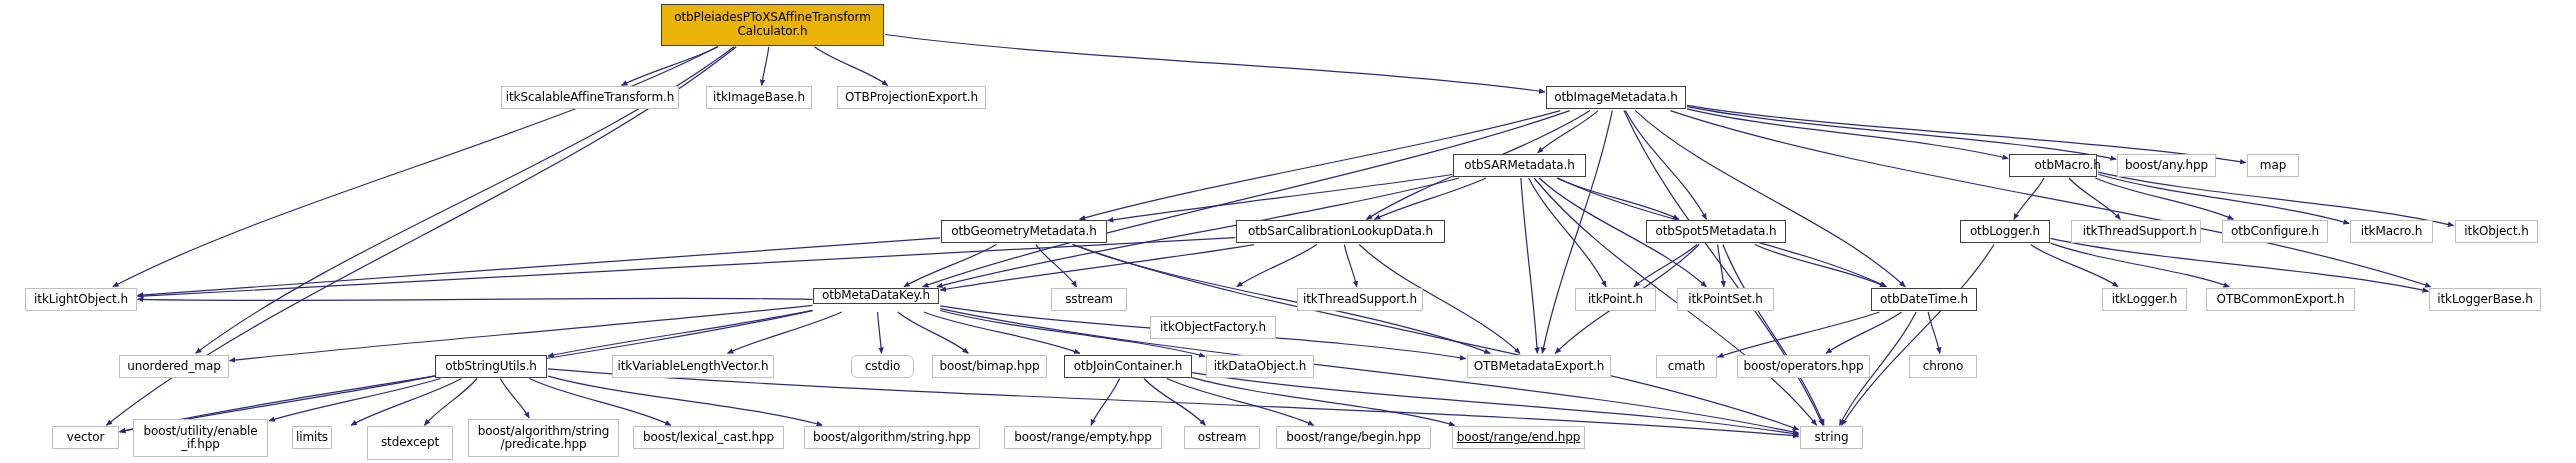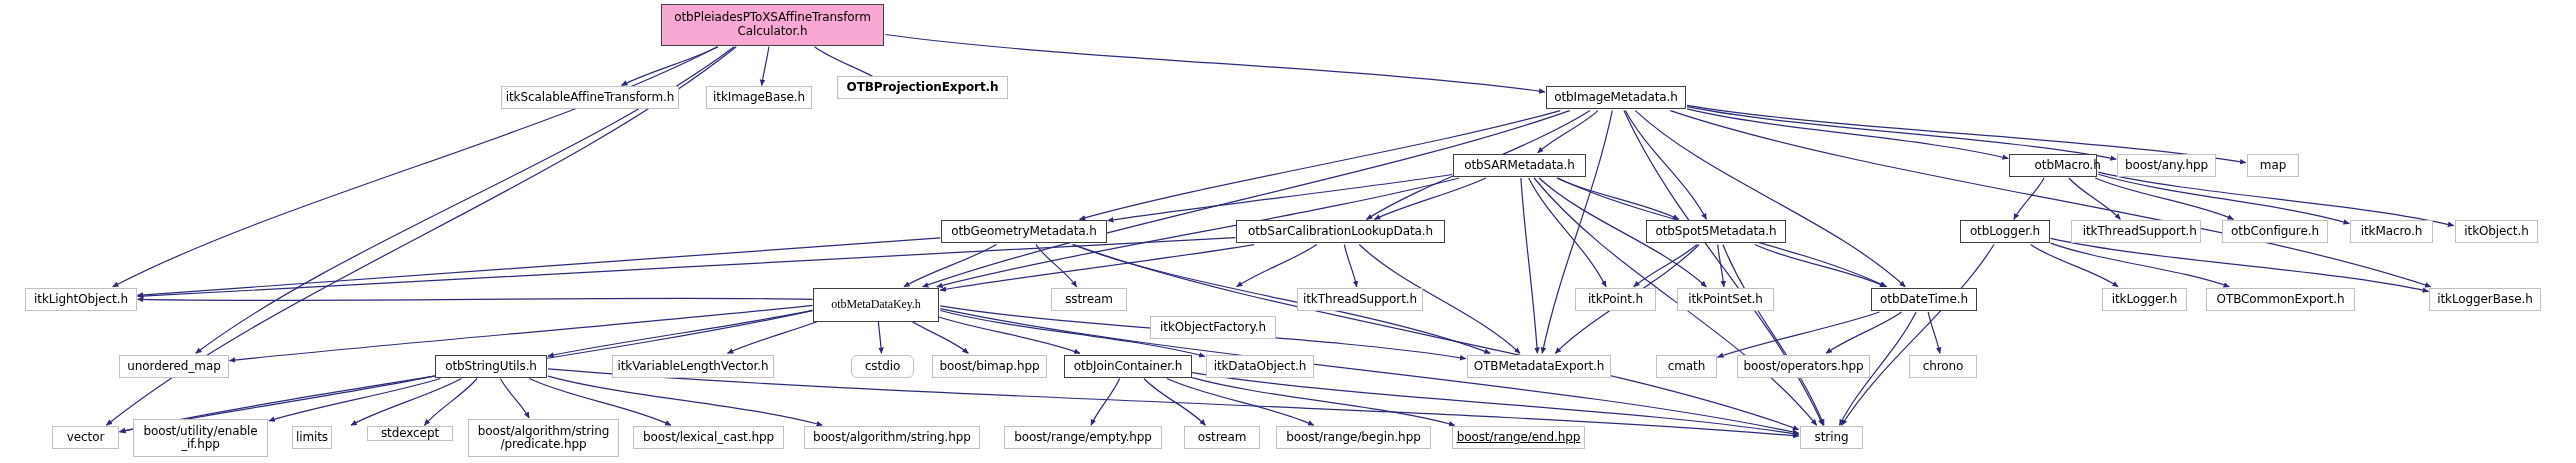--- a/index.html
+++ b/index.html
@@ -33,21 +33,21 @@
     line-height:1.12;
     letter-spacing:-0.1px;
     white-space:pre-line;
     padding:0 3.6px;
     z-index:3;
   }
   .node.bold{
     border:1.4px solid #404040;
   }
   .node.root{
-    background:#f9a8d4;
+    background:#eab308;
     border:1.4px solid #404040;
   }
 </style>
 </head>
 <body>
 
 <div id="graph">
   <svg id="edges" viewBox="0 0 2863 515" preserveAspectRatio="none">
       <defs>
         <marker id="arrow" viewBox="0 0 10 10" refX="9.2" refY="5" markerWidth="5.2" markerHeight="5.2" orient="auto" markerUnits="strokeWidth">
@@ -133,36 +133,36 @@
       <path d="M 1271.375,421 C 1290.14375,441.0733 1320.85625,452.9267 1339.625,473" fill="none" stroke="#2a2a7a" stroke-width="1.35" marker-end="url(#arrow)"></path>
       <path d="M 1296.925,421 C 1341.79125,441.87046 1415.20875,452.12954 1460.075,473" fill="none" stroke="#2a2a7a" stroke-width="1.35" marker-end="url(#arrow)"></path>
       <path d="M 1325,420.0612244897959 C 1405.251875,442.3645953061224 1536.573125,450.6966291836735 1616.825,473" fill="none" stroke="#2a2a7a" stroke-width="1.35" marker-end="url(#arrow)"></path>
       <path d="M 1325,414.36572890025576 C 1510.35,444.3025063938619 1813.65,453.380358056266 1999,483.31713554987215" fill="none" stroke="#2a2a7a" stroke-width="1.35" marker-end="url(#arrow)"></path>
     </svg>
   <div id="nodes">
       <div class="node root" style="left: 661px; top: 3.6px; width: 223px; height: 42px;">otbPleiadesPToXSAffineTransform
 Calculator.h</div>
       <div class="node" style="left: 501px; top: 86px; width: 178px; height: 23.4px;">itkScalableAffineTransform.h</div>
       <div class="node" style="left: 706px; top: 86px; width: 106px; height: 23.4px;">itkImageBase.h</div>
-      <div class="node" style="left: 837px; top: 76px; width: 171px; height: 23.4px; font-weight: bold;">OTBProjectionExport.h</div>
+      <div class="node" style="left: 837px; top: 86px; width: 149px; height: 23.4px;">OTBProjectionExport.h</div>
       <div class="node bold" style="left: 1546px; top: 86px; width: 140px; height: 23.4px;">otbImageMetadata.h</div>
       <div class="node bold" style="left: 1453px; top: 154px; width: 133px; height: 23.4px;">otbSARMetadata.h</div>
       <div class="node bold" style="left: 2009px; top: 154px; width: 88px; height: 23.4px; padding-left: 33px;">otbMacro.h</div>
       <div class="node" style="left: 2117px; top: 154px; width: 99px; height: 23.4px;">boost/any.hpp</div>
       <div class="node" style="left: 2247px; top: 154px; width: 52px; height: 23.4px;">map</div>
       <div class="node bold" style="left: 941px; top: 220px; width: 166px; height: 23.4px;">otbGeometryMetadata.h</div>
       <div class="node bold" style="left: 1236px; top: 220px; width: 209px; height: 23.4px;">otbSarCalibrationLookupData.h</div>
       <div class="node bold" style="left: 1646px; top: 220px; width: 140px; height: 23.4px;">otbSpot5Metadata.h</div>
       <div class="node bold" style="left: 1960px; top: 220px; width: 90px; height: 23.4px;">otbLogger.h</div>
       <div class="node" style="left: 2071px; top: 220px; width: 130px; height: 23.4px; padding-left: 11px;">itkThreadSupport.h</div>
       <div class="node" style="left: 2222px; top: 220px; width: 106px; height: 23.4px;">otbConfigure.h</div>
       <div class="node" style="left: 2350px; top: 220px; width: 83px; height: 23.4px;">itkMacro.h</div>
       <div class="node" style="left: 2455px; top: 220px; width: 83px; height: 23.4px;">itkObject.h</div>
       <div class="node" style="left: 25px; top: 288px; width: 112px; height: 23.4px;">itkLightObject.h</div>
-      <div class="node bold" style="left: 813px; top: 288px; width: 126px; height: 34px; font-family: Liberation Serif, serif;">otbMetaDataKey.h</div>
+      <div class="node bold" style="left: 813px; top: 288px; width: 126px; height: 16px;">otbMetaDataKey.h</div>
       <div class="node" style="left: 1051px; top: 288px; width: 76px; height: 23.4px;">sstream</div>
       <div class="node" style="left: 1150px; top: 288px; width: 126px; height: 23.4px; margin-top: 28px;">itkObjectFactory.h</div>
       <div class="node" style="left: 1297px; top: 288px; width: 126px; height: 23.4px;">itkThreadSupport.h</div>
       <div class="node" style="left: 1575px; top: 288px; width: 81px; height: 23.4px;">itkPoint.h</div>
       <div class="node" style="left: 1677px; top: 288px; width: 97px; height: 23.4px;">itkPointSet.h</div>
       <div class="node bold" style="left: 1871px; top: 288px; width: 106px; height: 23.4px;">otbDateTime.h</div>
       <div class="node" style="left: 2102px; top: 288px; width: 85px; height: 23.4px;">itkLogger.h</div>
       <div class="node" style="left: 2206px; top: 288px; width: 149px; height: 23.4px;">OTBCommonExport.h</div>
       <div class="node" style="left: 2429px; top: 288px; width: 112px; height: 23.4px;">itkLoggerBase.h</div>
       <div class="node" style="left: 119px; top: 355px; width: 110px; height: 23.4px;">unordered_map</div>
@@ -173,21 +173,21 @@
       <div class="node bold" style="left: 1064px; top: 355px; width: 128px; height: 23.4px;">otbJoinContainer.h</div>
       <div class="node" style="left: 1206px; top: 355px; width: 108px; height: 23.4px;">itkDataObject.h</div>
       <div class="node" style="left: 1467px; top: 355px; width: 144px; height: 23.4px;">OTBMetadataExport.h</div>
       <div class="node" style="left: 1656px; top: 355px; width: 61px; height: 23.4px;">cmath</div>
       <div class="node" style="left: 1737px; top: 355px; width: 133px; height: 23.4px;">boost/operators.hpp</div>
       <div class="node" style="left: 1909px; top: 355px; width: 68px; height: 23.4px;">chrono</div>
       <div class="node" style="left: 52px; top: 426px; width: 67px; height: 23.4px;">vector</div>
       <div class="node" style="left: 133px; top: 419px; width: 135px; height: 38px;">boost/utility/enable
 _if.hpp</div>
       <div class="node" style="left: 292px; top: 426px; width: 40px; height: 23.4px;">limits</div>
-      <div class="node" style="left: 367px; top: 426px; width: 86px; height: 15px;">stdexcept</div>
+      <div class="node" style="left: 367px; top: 426px; width: 86px; height: 34px;">stdexcept</div>
       <div class="node" style="left: 468px; top: 419px; width: 151px; height: 38px;">boost/algorithm/string
 /predicate.hpp</div>
       <div class="node" style="left: 633px; top: 426px; width: 151px; height: 23.4px;">boost/lexical_cast.hpp</div>
       <div class="node" style="left: 804px; top: 426px; width: 176px; height: 23.4px;">boost/algorithm/string.hpp</div>
       <div class="node" style="left: 1004px; top: 426px; width: 158px; height: 23.4px;">boost/range/empty.hpp</div>
       <div class="node" style="left: 1184px; top: 426px; width: 76px; height: 23.4px;">ostream</div>
       <div class="node" style="left: 1276px; top: 426px; width: 155px; height: 23.4px;">boost/range/begin.hpp</div>
       <div class="node" style="left: 1452px; top: 426px; width: 133px; height: 23.4px; text-decoration: underline;">boost/range/end.hpp</div>
       <div class="node" style="left: 1800px; top: 426px; width: 63px; height: 23.4px;">string</div>
     </div>

